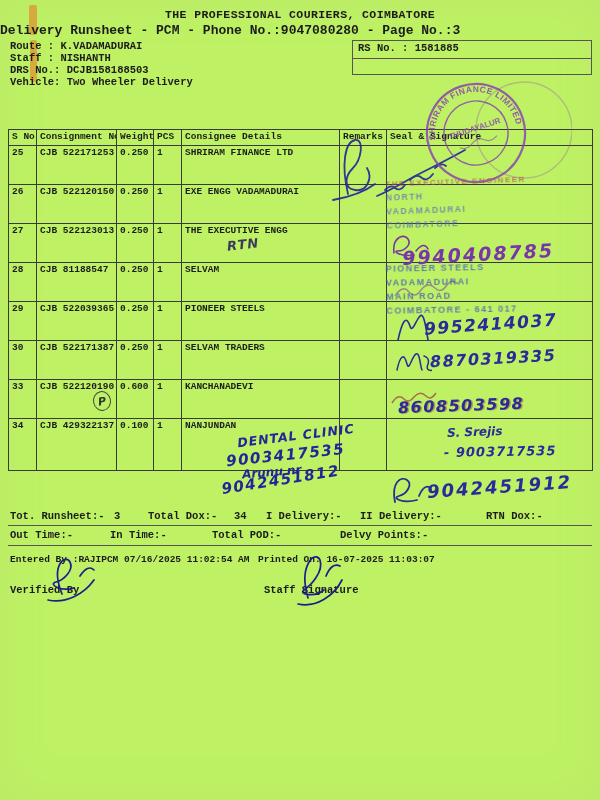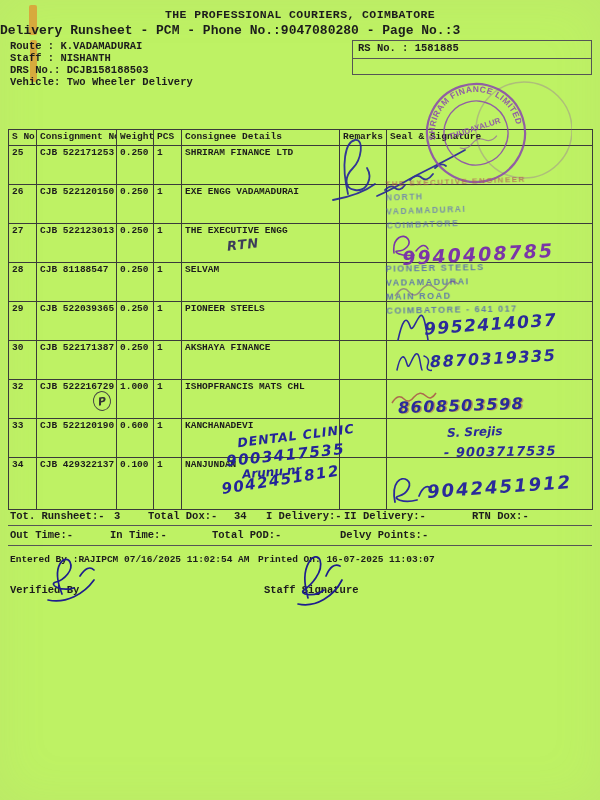--- a/index.html
+++ b/index.html
@@ -139,35 +139,26 @@
           <td>PIONEER STEELS</td>
           <td></td>
           <td></td>
         </tr>
 
         <tr>
           <td>30</td>
           <td>CJB 522171387</td>
           <td>0.250</td>
           <td>1</td>
-          <td>AKSHAYA FINANCE</td>
-          <td></td>
-          <td></td>
-        </tr>
-
-
-        <tr>
-          <td>32</td>
-          <td>CJB 522216729</td>
-          <td>1.000</td>
-          <td>1</td>
-          <td>ISHOPFRANCIS MATS CHL</td>
-          <td></td>
-          <td></td>
-        </tr>
+          <td>SELVAM TRADERS</td>
+          <td></td>
+          <td></td>
+        </tr>
+
+
 
         <tr>
           <td>33</td>
           <td>CJB 522120190</td>
           <td>0.600</td>
           <td>1</td>
           <td>KANCHANADEVI</td>
           <td></td>
           <td></td>
         </tr>
@@ -184,22 +175,22 @@
       </tbody>
   </table>
 
   <div class="footer">
     <div class="f-row f1">
       <span style="left:2px">Tot. Runsheet:-</span>
       <span style="left:106px">3</span>
       <span style="left:140px">Total Dox:-</span>
       <span style="left:226px">34</span>
       <span style="left:258px">I Delivery:-</span>
-      <span style="left:336px">II Delivery:-</span>
-      <span style="left:464px">RTN Dox:-</span>
+      <span style="left:352px">II Delivery:-</span>
+      <span style="left:478px">RTN Dox:-</span>
     </div>
     <div class="f-row f2">
       <span style="left:2px">Out Time:-</span>
       <span style="left:102px">In Time:-</span>
       <span style="left:204px">Total POD:-</span>
       <span style="left:332px">Delvy Points:-</span>
     </div>
     <div class="f-row f3">
       <span style="left:2px">Entered By :RAJIPCM 07/16/2025 11:02:54 AM</span>
       <span style="left:250px">Printed On: 16-07-2025 11:03:07</span>

